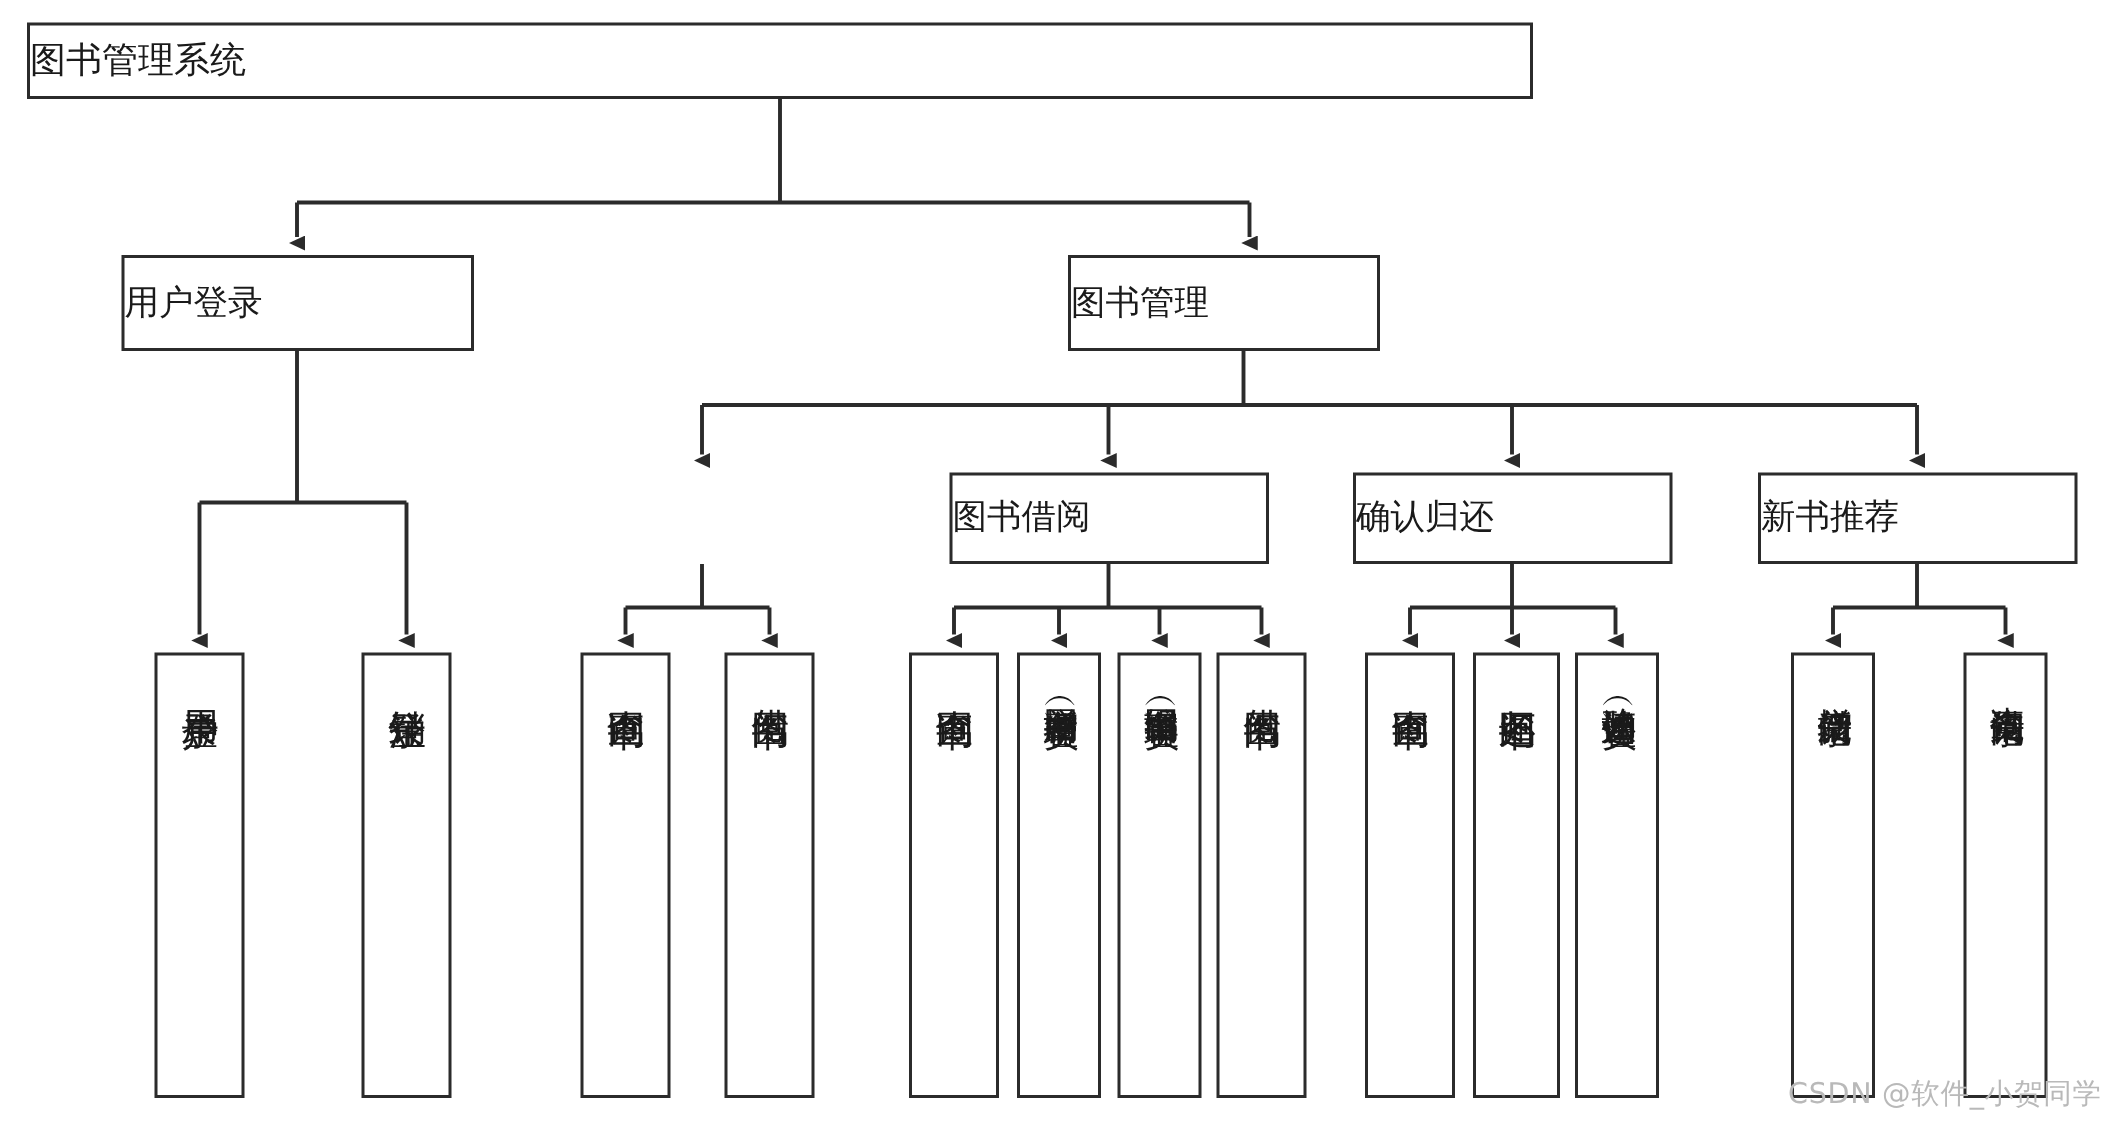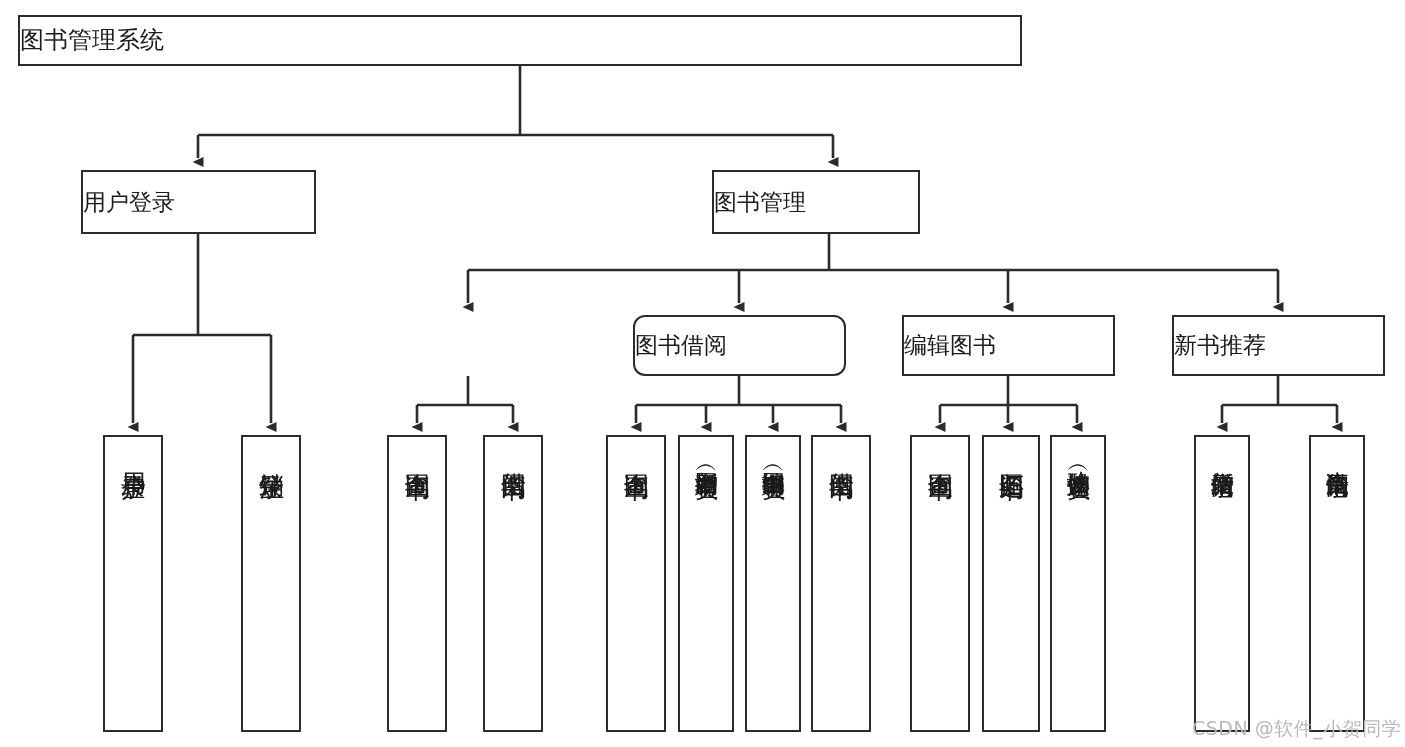--- a/index.html
+++ b/index.html
@@ -134,26 +134,26 @@
 
   <div class="node horiz" style="left:81px; top:170px; width:235px; height:64px;">
     <span class="label">用户登录</span>
   </div>
 
   <div class="node horiz" style="left:712px; top:170px; width:208px; height:64px;">
     <span class="label">图书管理</span>
   </div>
 
 
-  <div class="node horiz" style="left:633px; top:315px; width:213px; height:61px;border-radius:12px;">
+  <div class="node horiz" style="left:633px; top:315px; width:213px; height:61px;">
     <span class="label">图书借阅</span>
   </div>
 
   <div class="node horiz" style="left:902px; top:315px; width:213px; height:61px;">
-    <span class="label">编辑图书</span>
+    <span class="label">确认归还</span>
   </div>
 
   <div class="node horiz" style="left:1172px; top:315px; width:213px; height:61px;">
     <span class="label">新书推荐</span>
   </div>
 
   <div class="node vert" style="left:103px; top:435px; width:60px; height:297px;">
     <span class="label">用户登录</span>
   </div>
 

